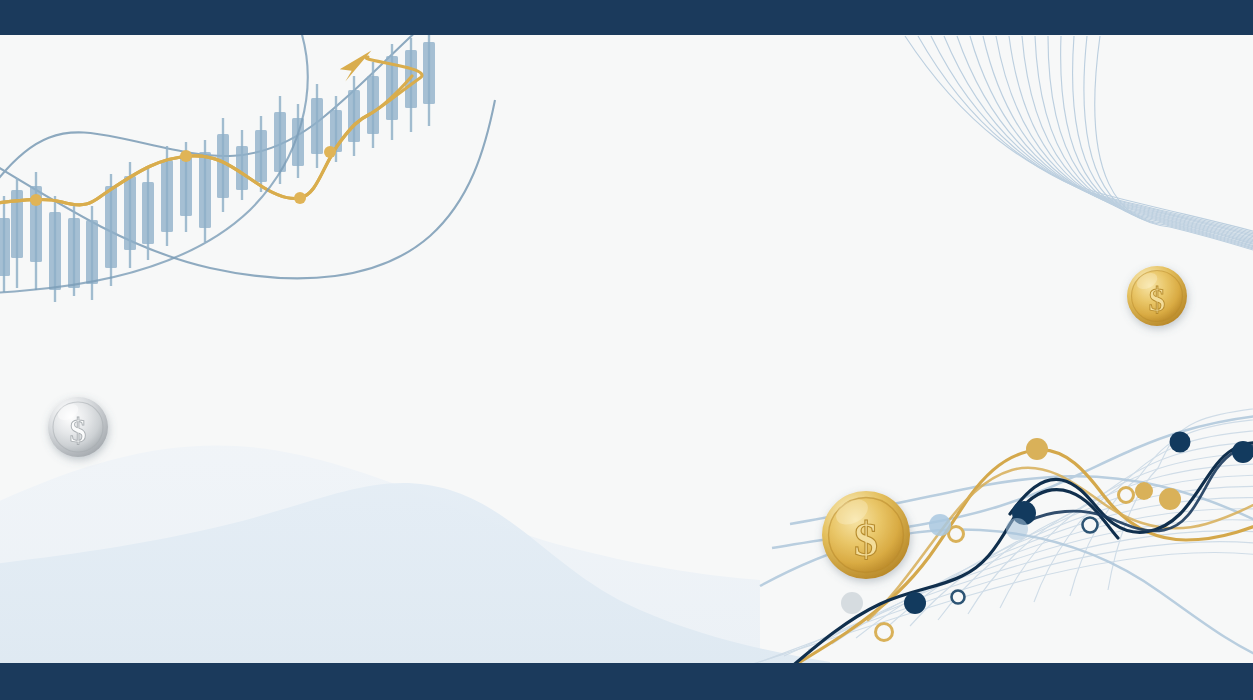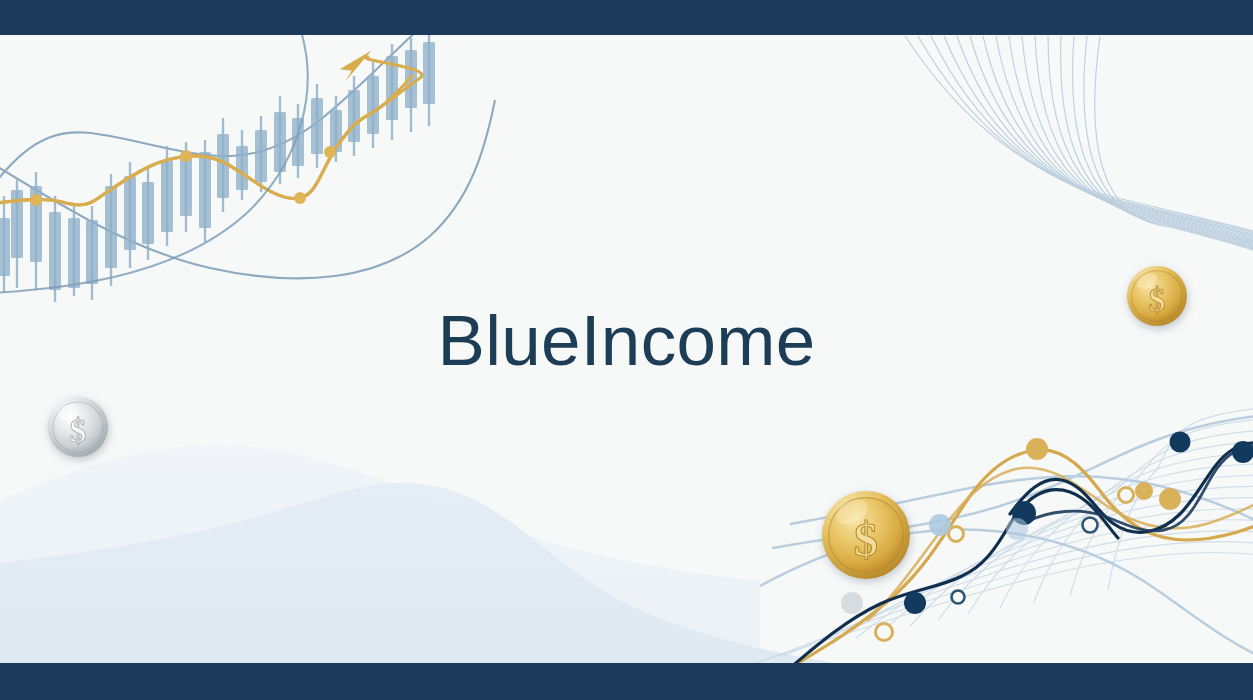--- a/index.html
+++ b/index.html
@@ -300,17 +300,14 @@
         <text x="78" y="442" text-anchor="middle" font-family="'Liberation Serif','DejaVu Serif',serif" font-size="33" font-weight="bold" fill="#fbfcfc" stroke="#a9aeb2" stroke-width="0.9">$</text>
         <ellipse cx="68" cy="412" rx="11" ry="7" fill="#ffffff" opacity="0.45" transform="rotate(-28 68 412)"></ellipse>
       </g>
 
     </g>
   </svg>
 
   <div class="bar bar-top"></div>
   <div class="bar bar-bottom"></div>
 
-  <div class="title-wrap">
-    <div class="title">BlueIncome</div>
-  </div>
 
 </div>
 
 </body></html>

